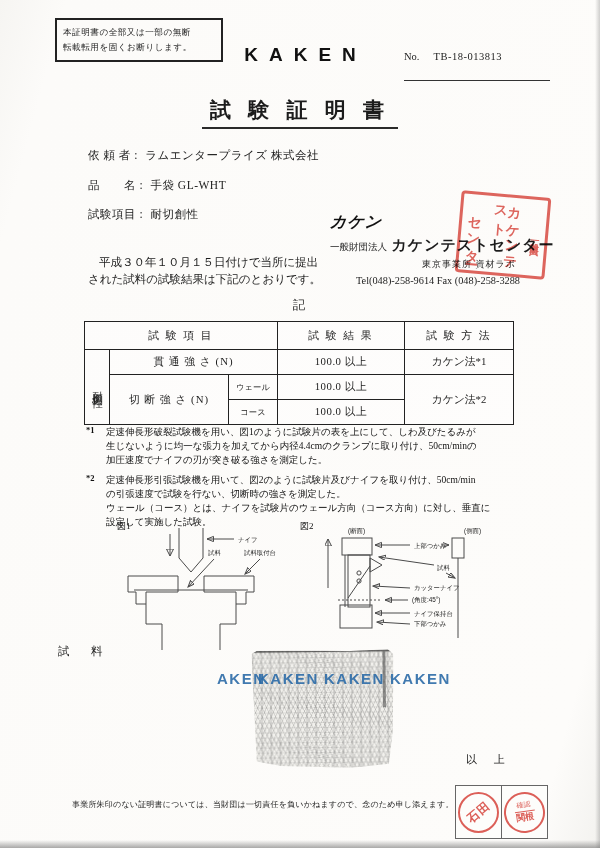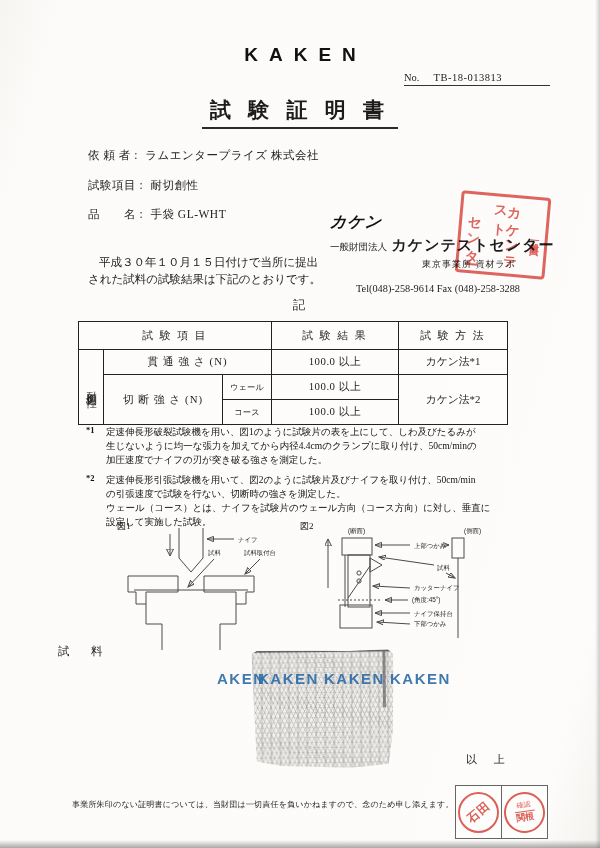--- a/index.html
+++ b/index.html
@@ -12,22 +12,22 @@
     background:linear-gradient(to bottom,rgba(0,0,0,0),rgba(100,100,100,.55));}
   .scan-right{position:absolute;top:0;bottom:0;right:0;width:5px;
     background:linear-gradient(to right,rgba(0,0,0,0),rgba(120,120,120,.35));}
 
   
   .notice{position:absolute;left:55px;top:18px;width:152px;border:2px solid #222;
     padding:5px 6px;font-size:8.6px;line-height:1.75;letter-spacing:.5px;}
   .brand-top{position:absolute;left:0;right:0;top:44px;text-align:center;
     font-family:"Liberation Sans","DejaVu Sans",sans-serif;font-weight:bold;
     font-size:19px;letter-spacing:11px;text-indent:11px;color:#111;}
-  .doc-no{position:absolute;left:404px;top:72px;width:146px;border-bottom:1.2px solid #333;
-    font-size:10.5px;padding-bottom:2px;}
+  .doc-no{position:absolute;left:404px;top:51px;width:146px;border-bottom:1.2px solid #333;
+    font-size:10.5px;padding-bottom:18px;}
   .doc-no .val{margin-left:14px;letter-spacing:.5px;}
   .title{position:absolute;left:0;right:0;top:96px;text-align:center;}
   .title span{display:inline-block;font-size:21px;font-weight:600;letter-spacing:6px;
     border-bottom:2px solid #2a2a2a;padding:0 8px 3px 8px;}
 
   
   .info{position:absolute;left:88px;top:148px;font-size:11.5px;}
   .info .row{margin-bottom:14.5px;letter-spacing:.5px;}
   .info .lab{display:inline-block;}
   .info .val{margin-left:4px;}
@@ -40,35 +40,35 @@
     font-family:"Liberation Sans","DejaVu Sans",sans-serif;}
   .issuer .brand{font-weight:bold;font-size:16px;font-style:italic;
     transform:skewX(-6deg);display:inline-block;letter-spacing:1px;color:#111;}
   .issuer .addr{font-size:8.2px;margin-top:3px;color:#222;}
   .issuer .addr .postal{margin-right:12px;}
   .issuer .orgline{margin-top:3px;white-space:nowrap;}
   .issuer .orgtype{font-size:9.5px;}
   .issuer .orgname{font-size:15px;font-weight:600;letter-spacing:1px;}
   .issuer .office{font-size:9px;margin-top:3px;margin-left:92px;letter-spacing:1px;}
   .issuer .telfax{font-family:"Liberation Serif","DejaVu Serif",serif;
-    font-size:10.3px;margin-top:12px;margin-left:26px;}
+    font-size:10.3px;margin-top:4px;margin-left:26px;}
   .seal-big{position:absolute;left:458px;top:194px;width:84px;height:76px;
     border:3.5px solid #d8443c;border-radius:4px;transform:rotate(5deg);
     display:flex;flex-direction:row-reverse;justify-content:space-around;align-items:center;
     color:#d8443c;opacity:.82;mix-blend-mode:multiply;
     font-family:"Liberation Sans","DejaVu Sans",sans-serif;font-weight:bold;}
   .seal-big span{writing-mode:vertical-rl;text-orientation:upright;line-height:1;}
   .seal-big .c1{font-size:9px;letter-spacing:1px;}
   .seal-big .c2,.seal-big .c3{font-size:13.5px;letter-spacing:1px;}
 
   .record{position:absolute;left:0;right:0;top:297px;text-align:center;
     font-size:12.5px;letter-spacing:2px;color:#333;}
 
   
-  table.result{position:absolute;left:78px;top:321px;border-collapse:collapse;
+  table.result{position:absolute;left:84px;top:321px;border-collapse:collapse;
     font-size:10.8px;}
   table.result td{border:1.3px solid #222;text-align:center;vertical-align:middle;
     padding:0;height:24px;background:rgba(255,255,255,.35);}
   td.c-group{width:24px;writing-mode:vertical-rl;text-orientation:upright;
     letter-spacing:2px;font-size:10.5px;padding:2px 0;}
   td.c-name{width:118px;letter-spacing:1px;}
   td.c-sub{width:48px;font-size:8.3px;}
   td.c-res{width:126px;letter-spacing:.5px;}
   td.c-met{width:108px;}
   tr.thead td{height:27px;letter-spacing:2px;}
@@ -120,40 +120,44 @@
   .seal-round.two{transform:rotate(-8deg);}
   .seal-round .t{font-size:7px;line-height:1.1;border-bottom:1px solid #d8443c;
     padding:0 3px 1px 3px;}
   .seal-round .b{font-size:9px;line-height:1.2;font-weight:bold;}
 </style>
 </head>
 <body>
 
 <div class="page">
 
+  <div class="notice">
+    <div>本証明書の全部又は一部の無断</div>
+    <div>転載転用を固くお断りします。</div>
+  </div>
   <div class="brand-top">KAKEN</div>
   <div class="doc-no">
     <span>No.</span><span class="val">TB-18-013813</span>
   </div>
   <div class="title">
     <span>試 験 証 明 書</span>
   </div>
 
   <div class="info">
     <div class="row">
       <span class="lab">依 頼 者 :</span>
       <span class="val">ラムエンタープライズ 株式会社</span>
     </div>
     <div class="row">
+      <span class="lab">品　　名 :</span>
+      <span class="val">手袋 GL-WHT</span>
+    </div>
+    <div class="row">
       <span class="lab">試験項目 :</span>
       <span class="val">耐切創性</span>
-    </div>
-    <div class="row">
-      <span class="lab">品　　名 :</span>
-      <span class="val">手袋 GL-WHT</span>
     </div>
     <div class="statement">
       <div class="l1">平成３０年１０月１５日付けで当所に提出</div>
       <div class="l2">された試料の試験結果は下記のとおりです。</div>
     </div>
   </div>
 
   <div class="issuer">
     <div class="brand">カケン</div>
     <div class="orgline">

